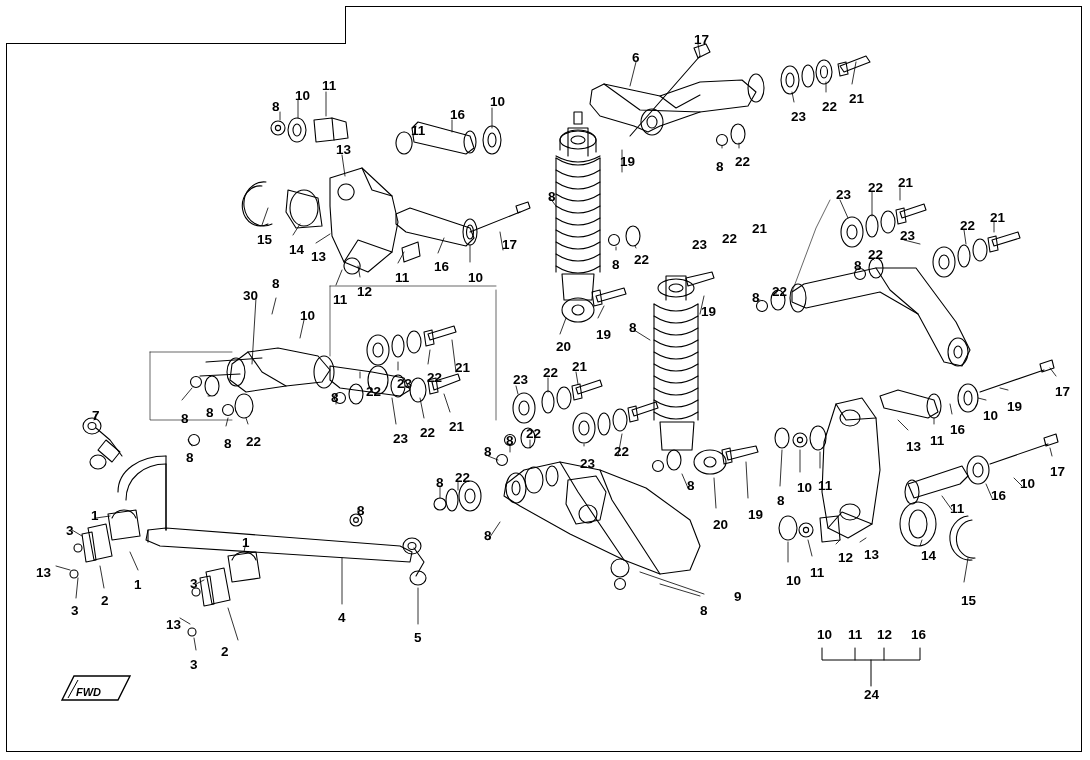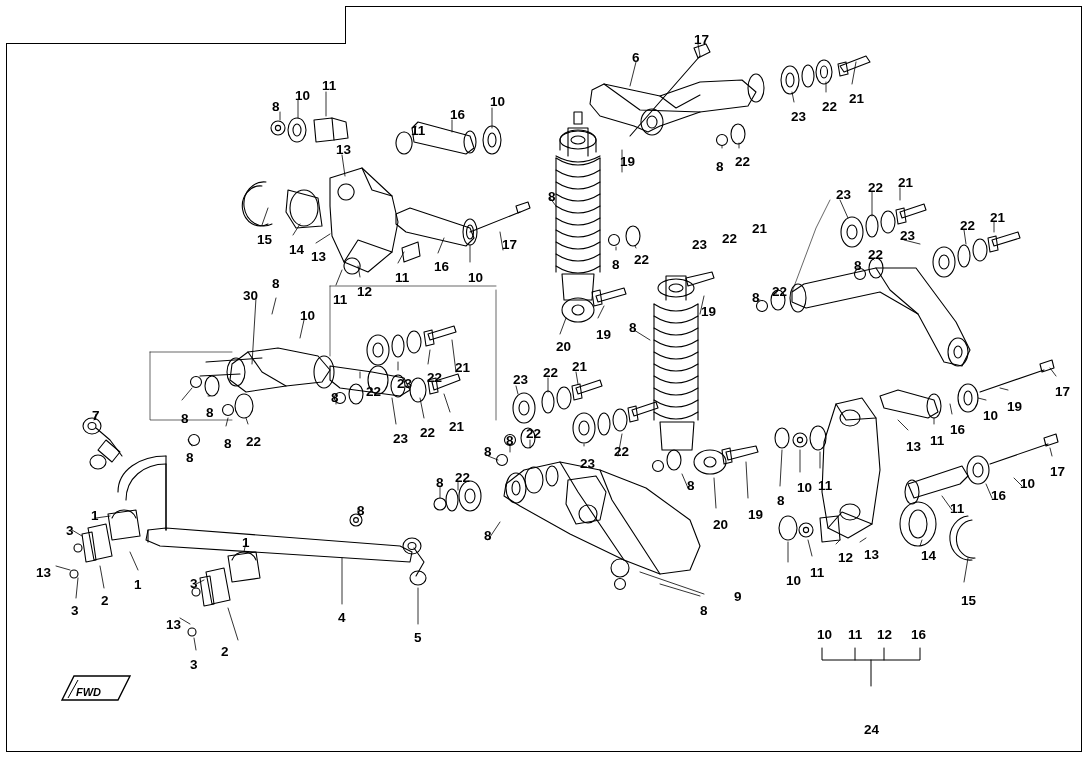--- a/index.html
+++ b/index.html
@@ -580,15 +580,15 @@
   <div class="callout" style="left:221px;top:645px;">2</div>
   <div class="callout" style="left:190px;top:658px;">3</div>
   <div class="callout" style="left:338px;top:611px;">4</div>
   <div class="callout" style="left:414px;top:631px;">5</div>
   <div class="callout" style="left:734px;top:590px;">9</div>
   <div class="callout" style="left:700px;top:604px;">8</div>
   <div class="callout" style="left:817px;top:628px;">10</div>
   <div class="callout" style="left:848px;top:628px;">11</div>
   <div class="callout" style="left:877px;top:628px;">12</div>
   <div class="callout" style="left:911px;top:628px;">16</div>
-  <div class="callout" style="left:864px;top:688px;margin-top:35px;">24</div>
+  <div class="callout" style="left:864px;top:688px;">24</div>
 
 </div>
 
 </body></html>

